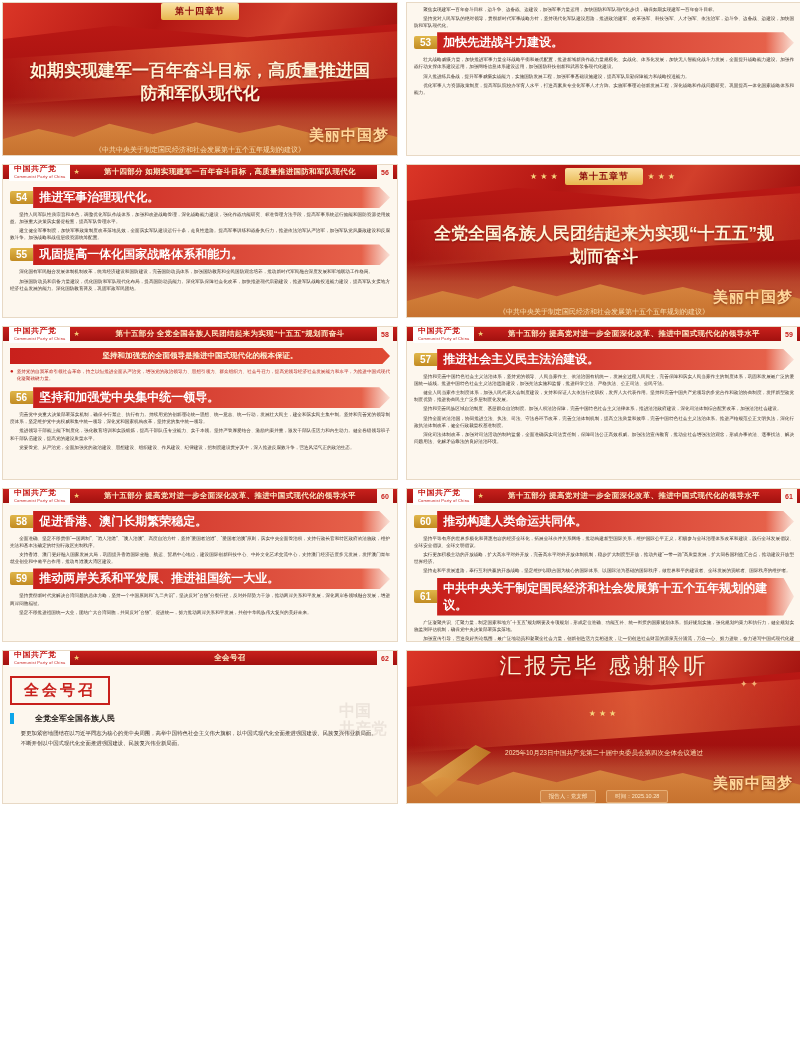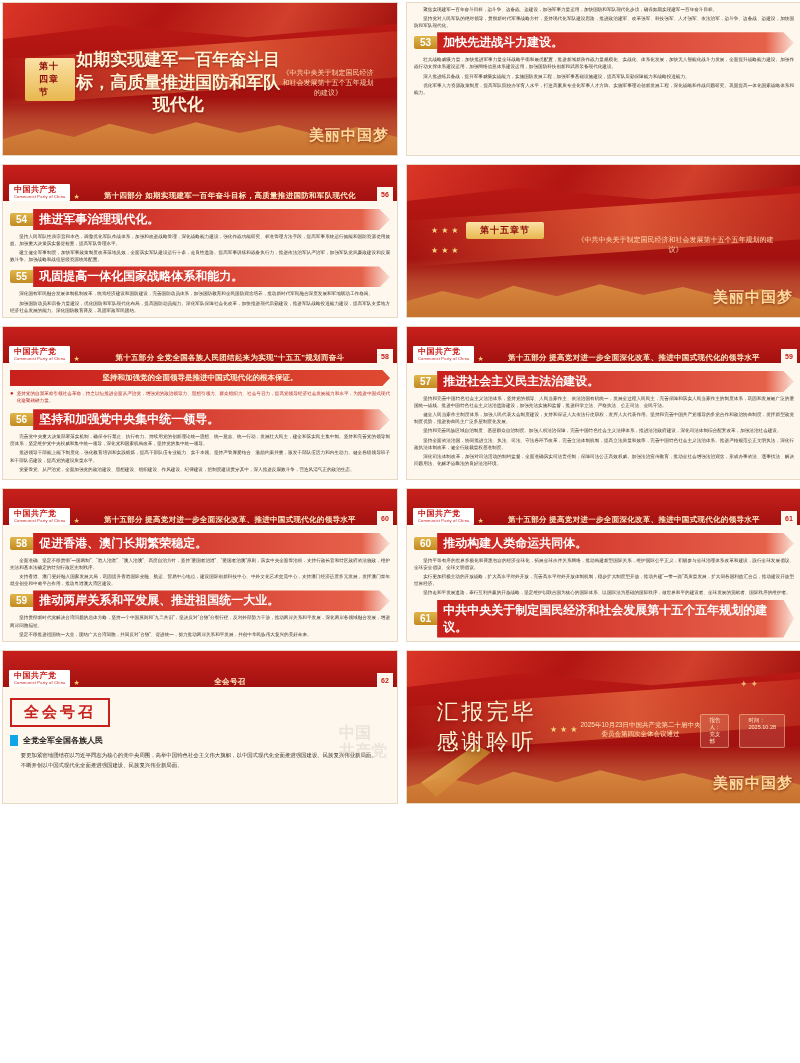--- a/index.html
+++ b/index.html
@@ -72,22 +72,22 @@
     font-size: 15px; font-weight: bold;
     color: #ffd79a;
     text-shadow: 0 1px 3px rgba(100,10,0,.7);
     letter-spacing: 1px;
     text-align: center;
   }
 
   
   .content { background: #fdf7ee; }
   .content .topbar {
-    height: 36px; background: linear-gradient(180deg,#c8201c,#a2110f);
-    display: flex; align-items: flex-end; padding: 0 4px 0 6px;
+    height: 14px; background: linear-gradient(180deg,#c8201c,#a2110f);
+    display: flex; align-items: center; padding: 0 4px 0 6px;
     position: relative;
   }
   .logo-block { display: flex; flex-direction: column; justify-content: center;
     background: #fff; padding: 2px 5px; border-radius: 1px; }
   .logo-cn { font-size: 8px; font-weight: bold; color: #c8201c; letter-spacing: .5px; line-height: 1.05;}
   .logo-en { font-size: 4px; color: #c8201c; letter-spacing: .2px; }
   .topbar-title {
     flex: 1; text-align: center; color: #ffe9c4;
     font-size: 7.5px; font-weight: bold; letter-spacing: .3px;
     padding: 0 6px;
@@ -141,21 +141,21 @@
     line-height: 1.1; text-align: left;
   }
 
   
   .call-box {
     border: 2px solid #c8201c; display: inline-block;
     padding: 3px 12px; margin: 6px 0 4px 0;
   }
   .call-box span { font-size: 15px; font-weight: bold; color: #c8201c; letter-spacing: 3px; }
   .call-sub {
-    border-left: 8px solid #0ea5e9; padding-left: 5px;
+    border-left: 4px solid #0ea5e9; padding-left: 21px;
     font-size: 8px; font-weight: bold; color: #2b2420; margin: 4px 0 5px 0;
   }
 
   
   .closing-title {
     font-size: 22px; font-weight: normal; color: #fff3d4;
     letter-spacing: 3px; text-shadow: 0 2px 4px rgba(90,0,0,.6);
   }
   .closing-sub { font-size: 6.5px; color: #ffe3b6; margin-top: 6px; }
   .meta-row { display: flex; gap: 10px; justify-content: center; margin-top: 8px; }
@@ -164,21 +164,21 @@
     color: #ffe9c6; font-size: 5.5px; padding: 2px 8px; border-radius: 2px;
   }
   .trumpet {
     position: absolute; left: 14px; bottom: 6px; width: 70px; height: 52px;
     background: linear-gradient(135deg,#f0c065,#b97c20 60%, #8a5510);
     clip-path: polygon(0 72%, 30% 44%, 78% 0, 100% 14%, 52% 66%, 22% 100%);
     opacity: .9;
   }
   .doves { position: absolute; right: 40px; top: 28px; color: #ffd28a; font-size: 9px; opacity: .8; letter-spacing: 3px;}
   .center { text-align: center; }
-  .fl { display:flex; flex-direction:row; height:100%; justify-content:space-between; align-items:center;border-radius:29px; }
+  .fl { display:flex; flex-direction:column; height:100%; justify-content:space-between; align-items:center;border-radius:29px; }
 </style>
 </head>
 <body>
 
 <div class="deck">
 
   <div class="slide cover">
     <div class="swoosh"></div>
     <div class="ribbon"></div>
     <div class="fl" style="position:relative;z-index:3;padding:0 22px;">
@@ -232,20 +232,21 @@
 
   <div class="slide cover">
     <div class="swoosh"></div>
     <div class="ribbon"></div>
     <div class="fl" style="position:relative;z-index:3;padding:0 24px;">
       <div style="margin-bottom:6px;">
         <span class="cover-stars">★★★</span>
         <span class="chapter-badge">第十五章节</span>
         <span class="cover-stars">★★★</span>
       </div>
+      <div class="cover-title center">全党全国各族人民团结起来为实现“十五五”规划而奋斗</div>
       <div class="cover-sub center" style="margin-top:7px;">《中共中央关于制定国民经济和社会发展第十五个五年规划的建议》</div>
     </div>
     <div class="mountains"></div>
     <div class="cn-dream">美丽中国梦</div>
   </div>
 
   <div class="slide content">
     <div class="topbar">
       <div class="logo-block">
         <span class="logo-cn">中国共产党</span>

